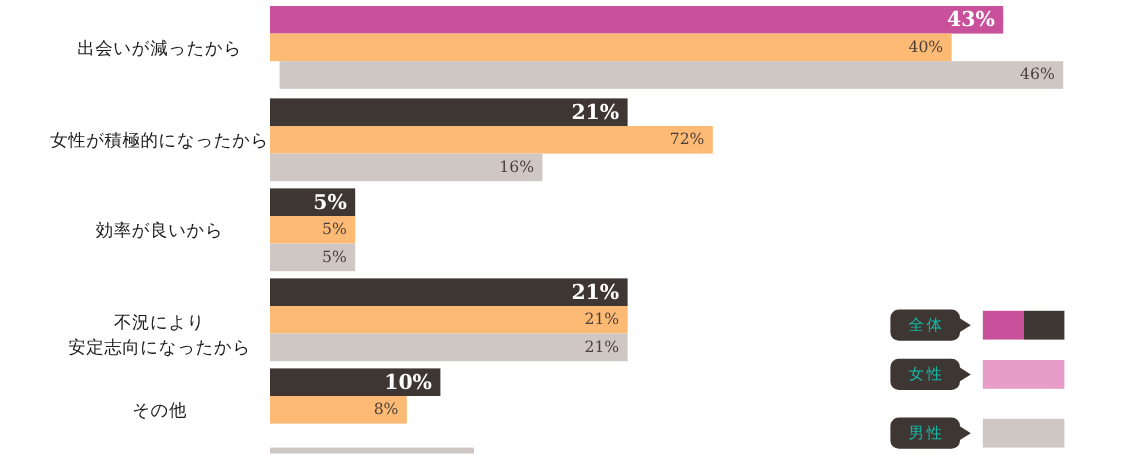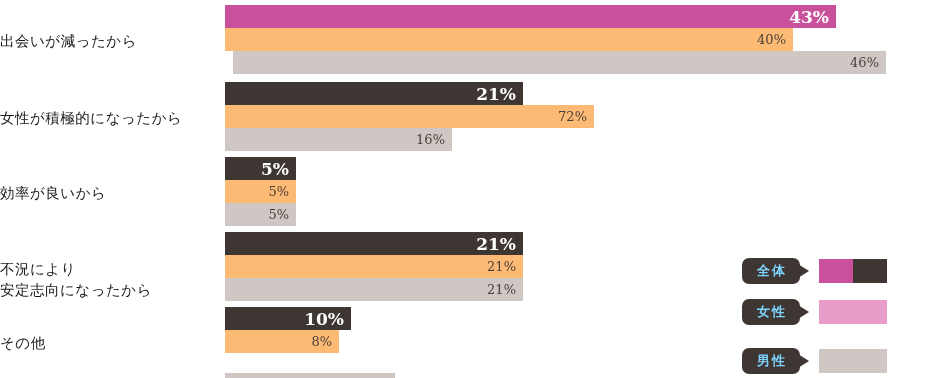--- a/index.html
+++ b/index.html
@@ -26,27 +26,28 @@
   .bar-group {
     position: absolute;
     left: 0;
     width: 940px;
   }
 
   .group-label {
     position: absolute;
     left: 0;
     width: 210px;
-    text-align: left;
+    text-align: center;
     font-family: "DejaVu Sans", "Liberation Sans", sans-serif;
     font-size: 14.5px;
     line-height: 21px;
     color: #1a1a1a;
     letter-spacing: 0.5px;
     white-space: pre-line;
+    padding-left: 28px;
   }
 
   .bars {
     position: absolute;
     left: 225px;
     top: 0;
   }
 
   .bar-row {
     position: relative;
@@ -108,22 +109,22 @@
     background: #3e3632;
     border-radius: 7px;
     display: flex;
     align-items: center;
     justify-content: center;
   }
 
   .legend-bubble-text {
     font-family: "DejaVu Sans", "Liberation Sans", sans-serif;
     font-size: 13px;
-    font-weight: bold;
-    color: #7dd3fc;
+    font-weight: normal;
+    color: #14b8a6;
     letter-spacing: 2px;
     padding-left: 2px;
     text-align: right;
   }
 
   .legend-tail {
     position: absolute;
     left: 56px;
     top: 6px;
     width: 0;
@@ -235,21 +236,21 @@
           <span class="bar-value">21%</span>
         </div>
       </div>
     </div>
   </div>
 
   <div class="bar-group" style="top:307px;">
     <div class="group-label" style="top:26px;">その他</div>
     <div class="bars">
       <div class="bar-row series-total">
-        <div class="bar" style="width:126px;">
+        <div class="bar" style="width:142px;">
           <span class="bar-value">10%</span>
         </div>
       </div>
       <div class="bar-row series-female">
         <div class="bar" style="width:114px;">
           <span class="bar-value">8%</span>
         </div>
       </div>
       <div class="bar-row series-male">
         <div class="bar" style="width:170px;margin-top:20px;">

